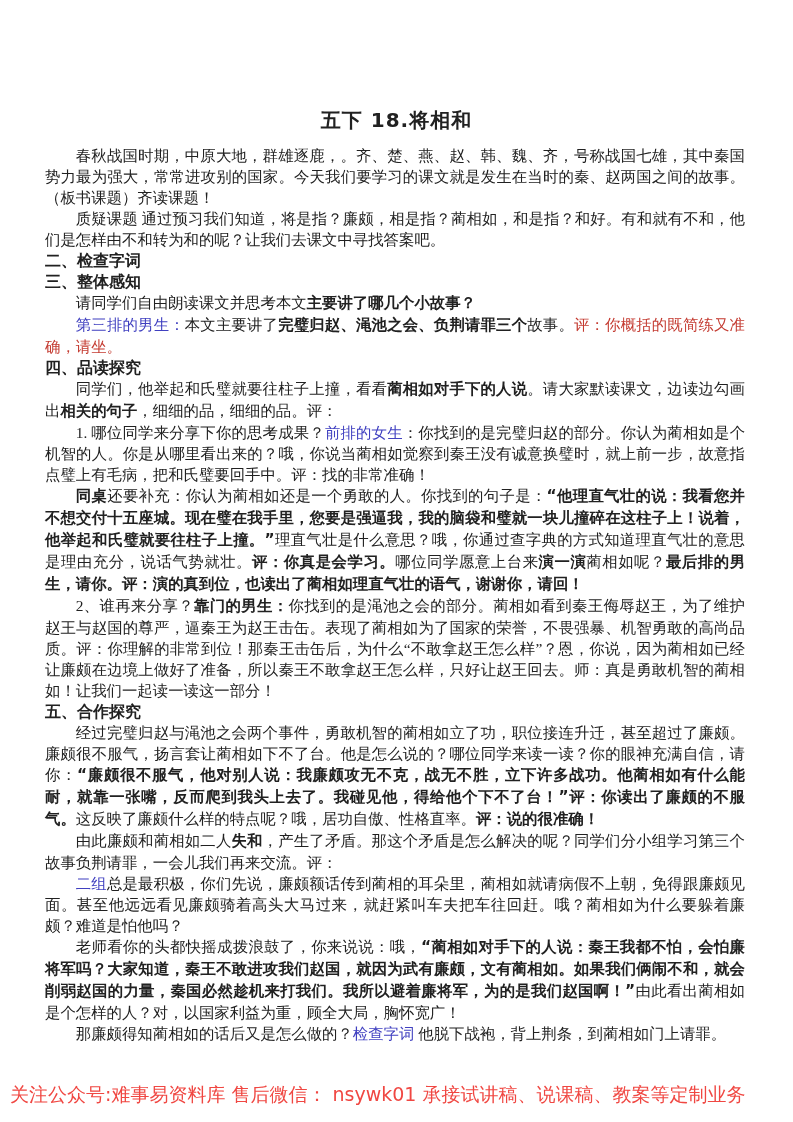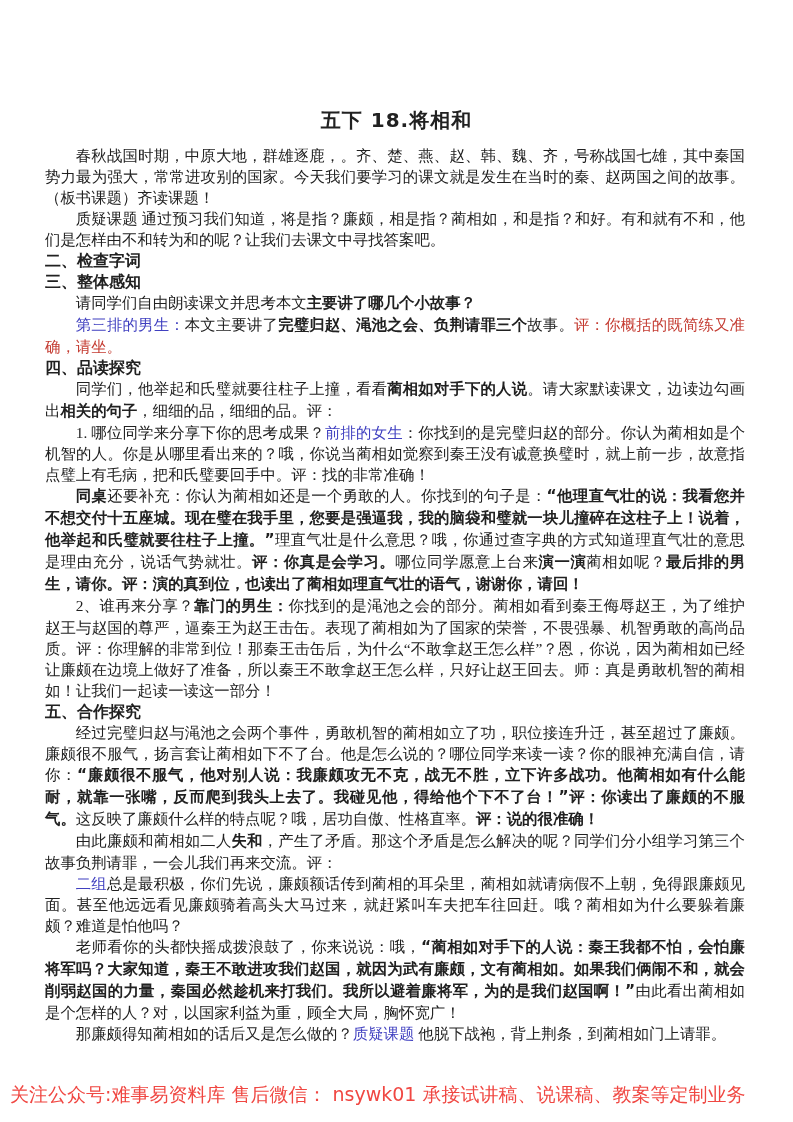--- a/index.html
+++ b/index.html
@@ -91,19 +91,19 @@
         <p class="para"><span class="r-n">1. 哪位同学来分享下你的思考成果？</span><span class="r-blue">前排的女生</span><span class="r-n">：你找到的是完璧归赵的部分。你认为蔺相如是个机智的人。你是从哪里看出来的？哦，你说当蔺相如觉察到秦王没有诚意换璧时，就上前一步，故意指点璧上有毛病，把和氏璧要回手中。评：找的非常准确！</span></p>
         <p class="para"><span class="r-b">同桌</span><span class="r-n">还要补充：你认为蔺相如还是一个勇敢的人。你找到的句子是：</span><span class="r-b">“他理直气壮的说：我看您并不想交付十五座城。现在璧在我手里，您要是强逼我，我的脑袋和璧就一块儿撞碎在这柱子上！说着，他举起和氏璧就要往柱子上撞。”</span><span class="r-n">理直气壮是什么意思？哦，你通过查字典的方式知道理直气壮的意思是理由充分，说话气势就壮。</span><span class="r-b">评：你真是会学习。</span><span class="r-n">哪位同学愿意上台来</span><span class="r-b">演一演</span><span class="r-n">蔺相如呢？</span><span class="r-b">最后排的男生，请你。评：演的真到位，也读出了蔺相如理直气壮的语气，谢谢你，请回！</span></p>
         <p class="para"><span class="r-n">2、谁再来分享？</span><span class="r-b">靠门的男生：</span><span class="r-n">你找到的是渑池之会的部分。蔺相如看到秦王侮辱赵王，为了维护赵王与赵国的尊严，逼秦王为赵王击缶。表现了蔺相如为了国家的荣誉，不畏强暴、机智勇敢的高尚品质。评：你理解的非常到位！那秦王击缶后，为什么“不敢拿赵王怎么样”？恩，你说，因为蔺相如已经让廉颇在边境上做好了准备，所以秦王不敢拿赵王怎么样，只好让赵王回去。师：真是勇敢机智的蔺相如！让我们一起读一读这一部分！</span></p>
       </section>
       <section>
         <div class="sec-heading">五、合作探究</div>
         <p class="para"><span class="r-n">经过完璧归赵与渑池之会两个事件，勇敢机智的蔺相如立了功，职位接连升迁，甚至超过了廉颇。廉颇很不服气，扬言套让蔺相如下不了台。他是怎么说的？哪位同学来读一读？你的眼神充满自信，请你：</span><span class="r-b">“廉颇很不服气，他对别人说：我廉颇攻无不克，战无不胜，立下许多战功。他蔺相如有什么能耐，就靠一张嘴，反而爬到我头上去了。我碰见他，得给他个下不了台！”评：你读出了廉颇的不服气。</span><span class="r-n">这反映了廉颇什么样的特点呢？哦，居功自傲、性格直率。</span><span class="r-b">评：说的很准确！</span></p>
         <p class="para"><span class="r-n">由此廉颇和蔺相如二人</span><span class="r-b">失和</span><span class="r-n">，产生了矛盾。那这个矛盾是怎么解决的呢？同学们分小组学习第三个故事负荆请罪，一会儿我们再来交流。评：</span></p>
         <p class="para"><span class="r-blue">二组</span><span class="r-n">总是最积极，你们先说，廉颇额话传到蔺相的耳朵里，蔺相如就请病假不上朝，免得跟廉颇见面。甚至他远远看见廉颇骑着高头大马过来，就赶紧叫车夫把车往回赶。哦？蔺相如为什么要躲着廉颇？难道是怕他吗？</span></p>
         <p class="para"><span class="r-n">老师看你的头都快摇成拨浪鼓了，你来说说：哦，</span><span class="r-b">“蔺相如对手下的人说：秦王我都不怕，会怕廉将军吗？大家知道，秦王不敢进攻我们赵国，就因为武有廉颇，文有蔺相如。如果我们俩闹不和，就会削弱赵国的力量，秦国必然趁机来打我们。我所以避着廉将军，为的是我们赵国啊！”</span><span class="r-n">由此看出蔺相如是个怎样的人？对，以国家利益为重，顾全大局，胸怀宽广！</span></p>
-        <p class="para"><span class="r-n">那廉颇得知蔺相如的话后又是怎么做的？</span><span class="r-blue">质疑课题</span><span class="r-n"> 他脱下战袍，背上荆条，到蔺相如门上请罪。</span></p>
+        <p class="para"><span class="r-n">那廉颇得知蔺相如的话后又是怎么做的？</span><span class="r-blue">检查字词</span><span class="r-n"> 他脱下战袍，背上荆条，到蔺相如门上请罪。</span></p>
       </section>
     </div>
   <div class="footer">
     <span>关注公众号:难事易资料库  售后微信： nsywk01  承接试讲稿、说课稿、教案等定制业务</span>
   </div>
 </div>
 
 </body></html>

